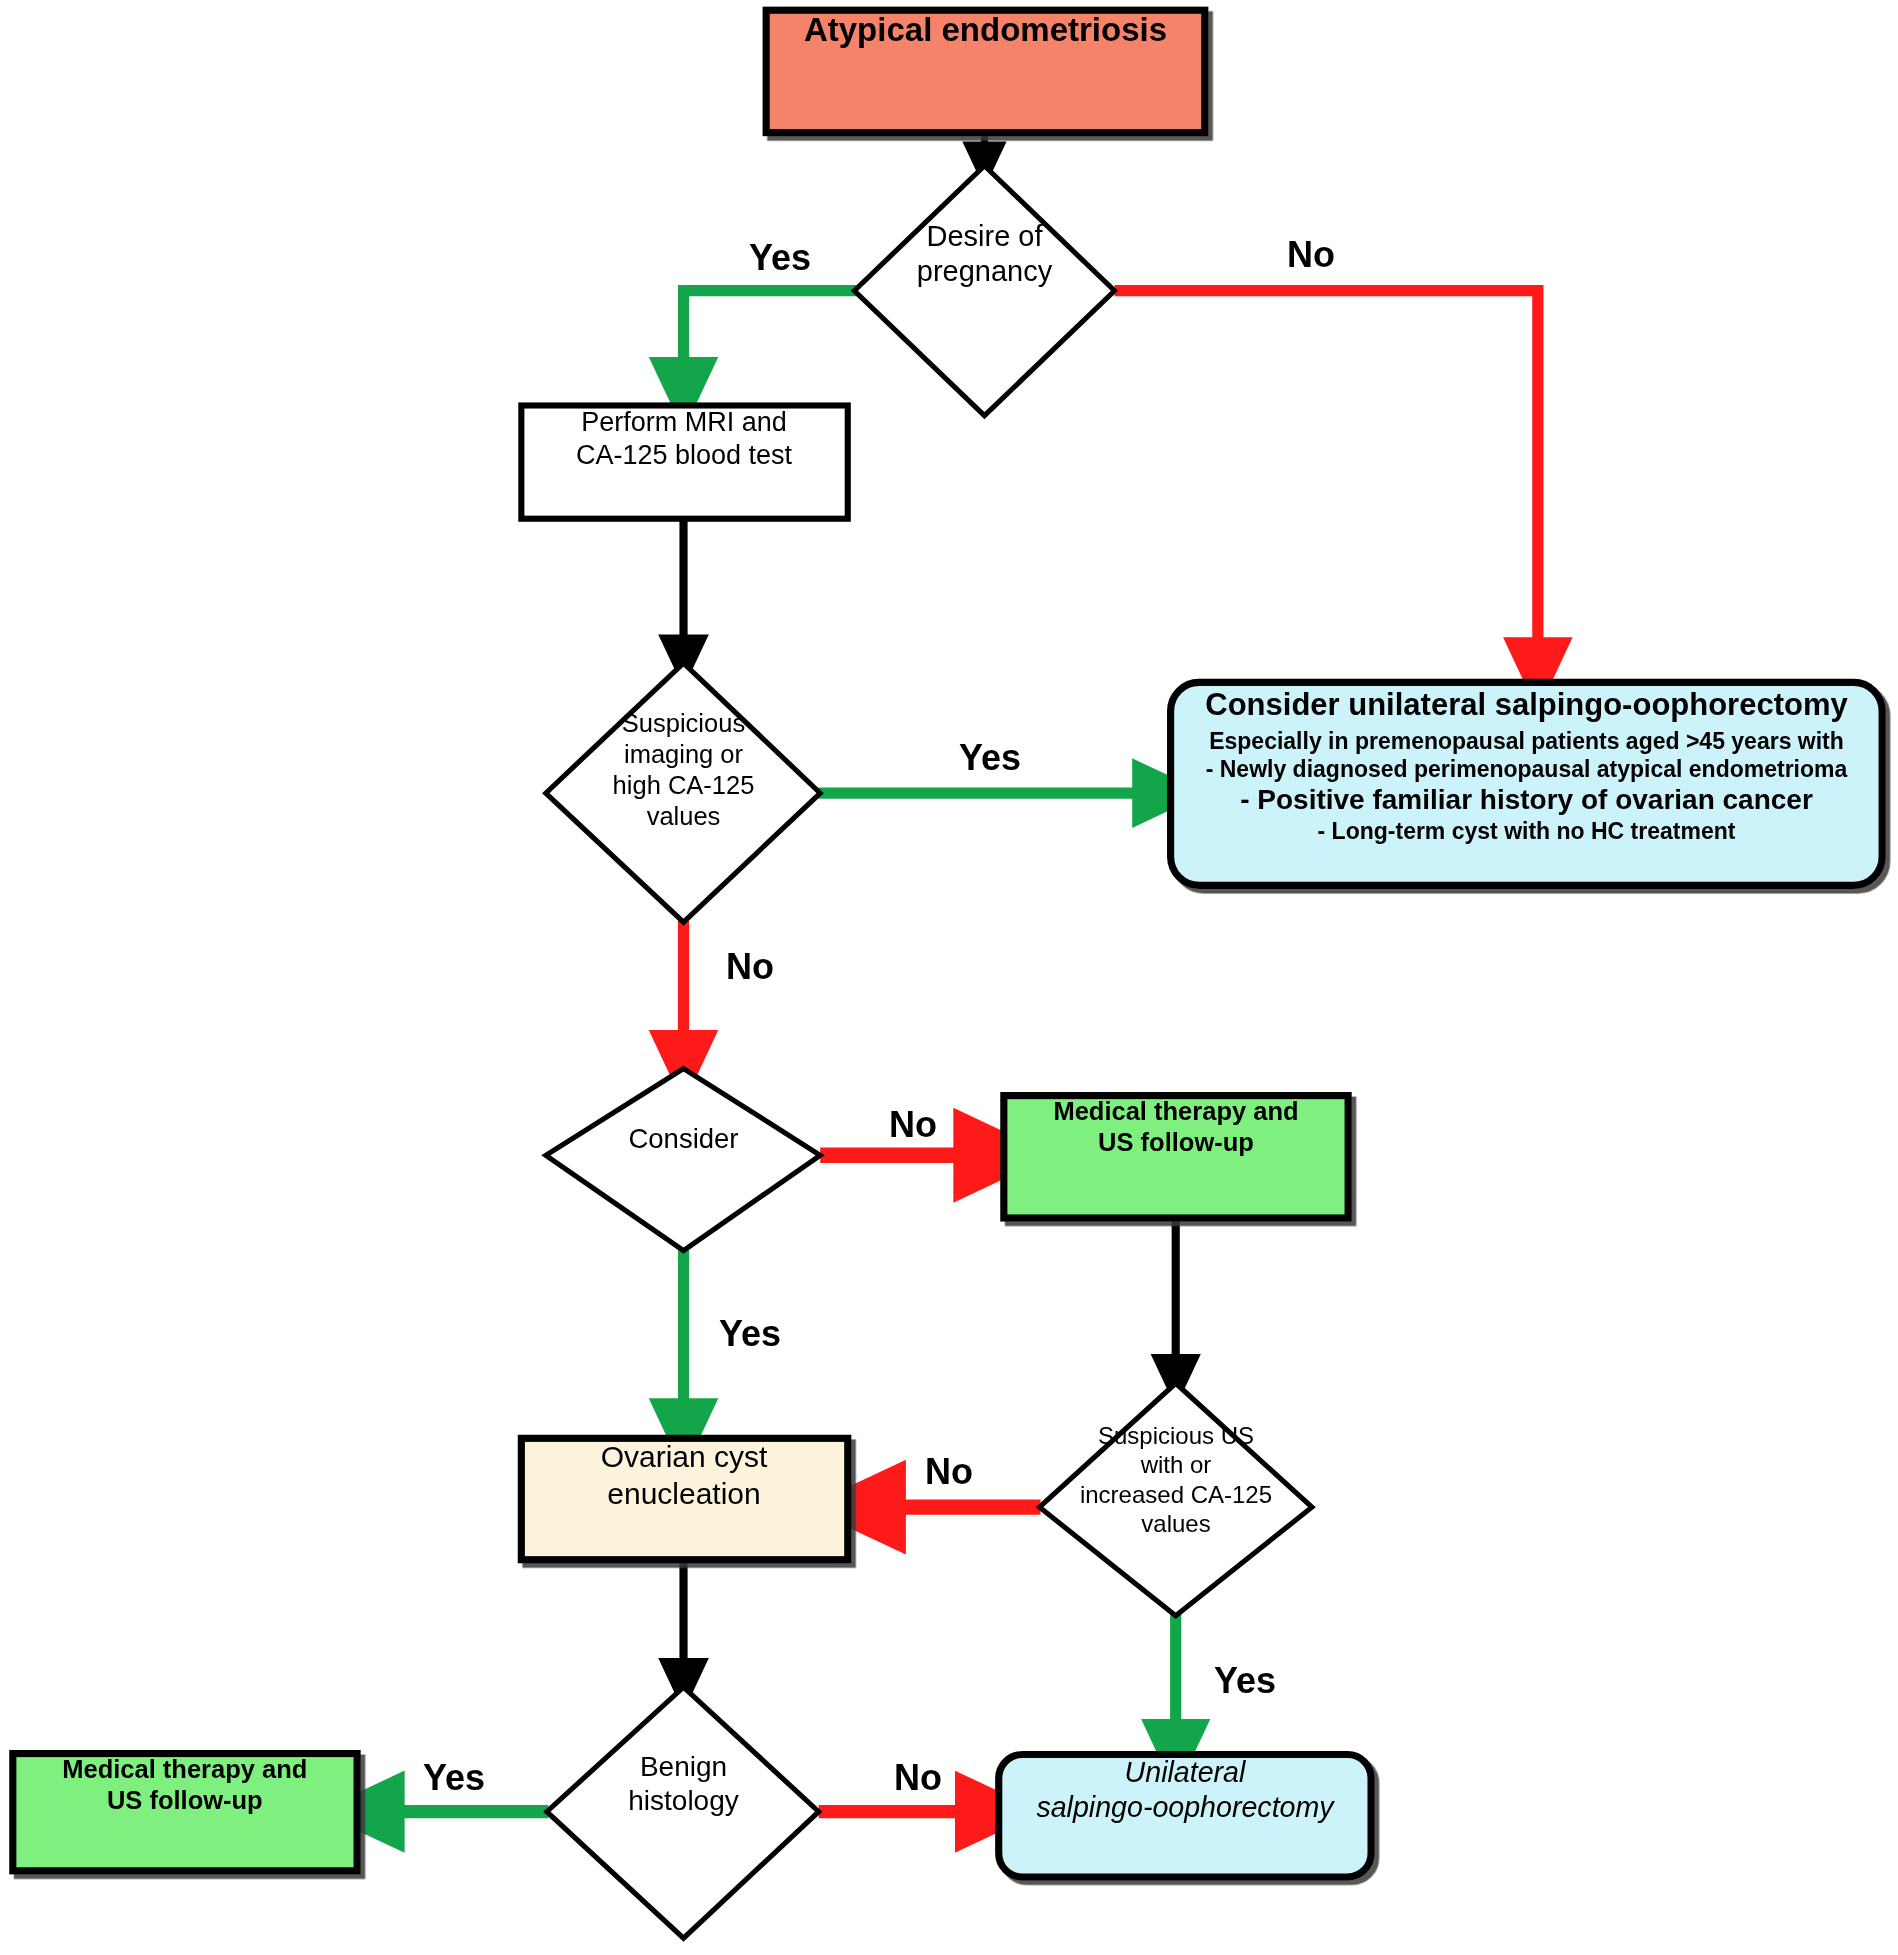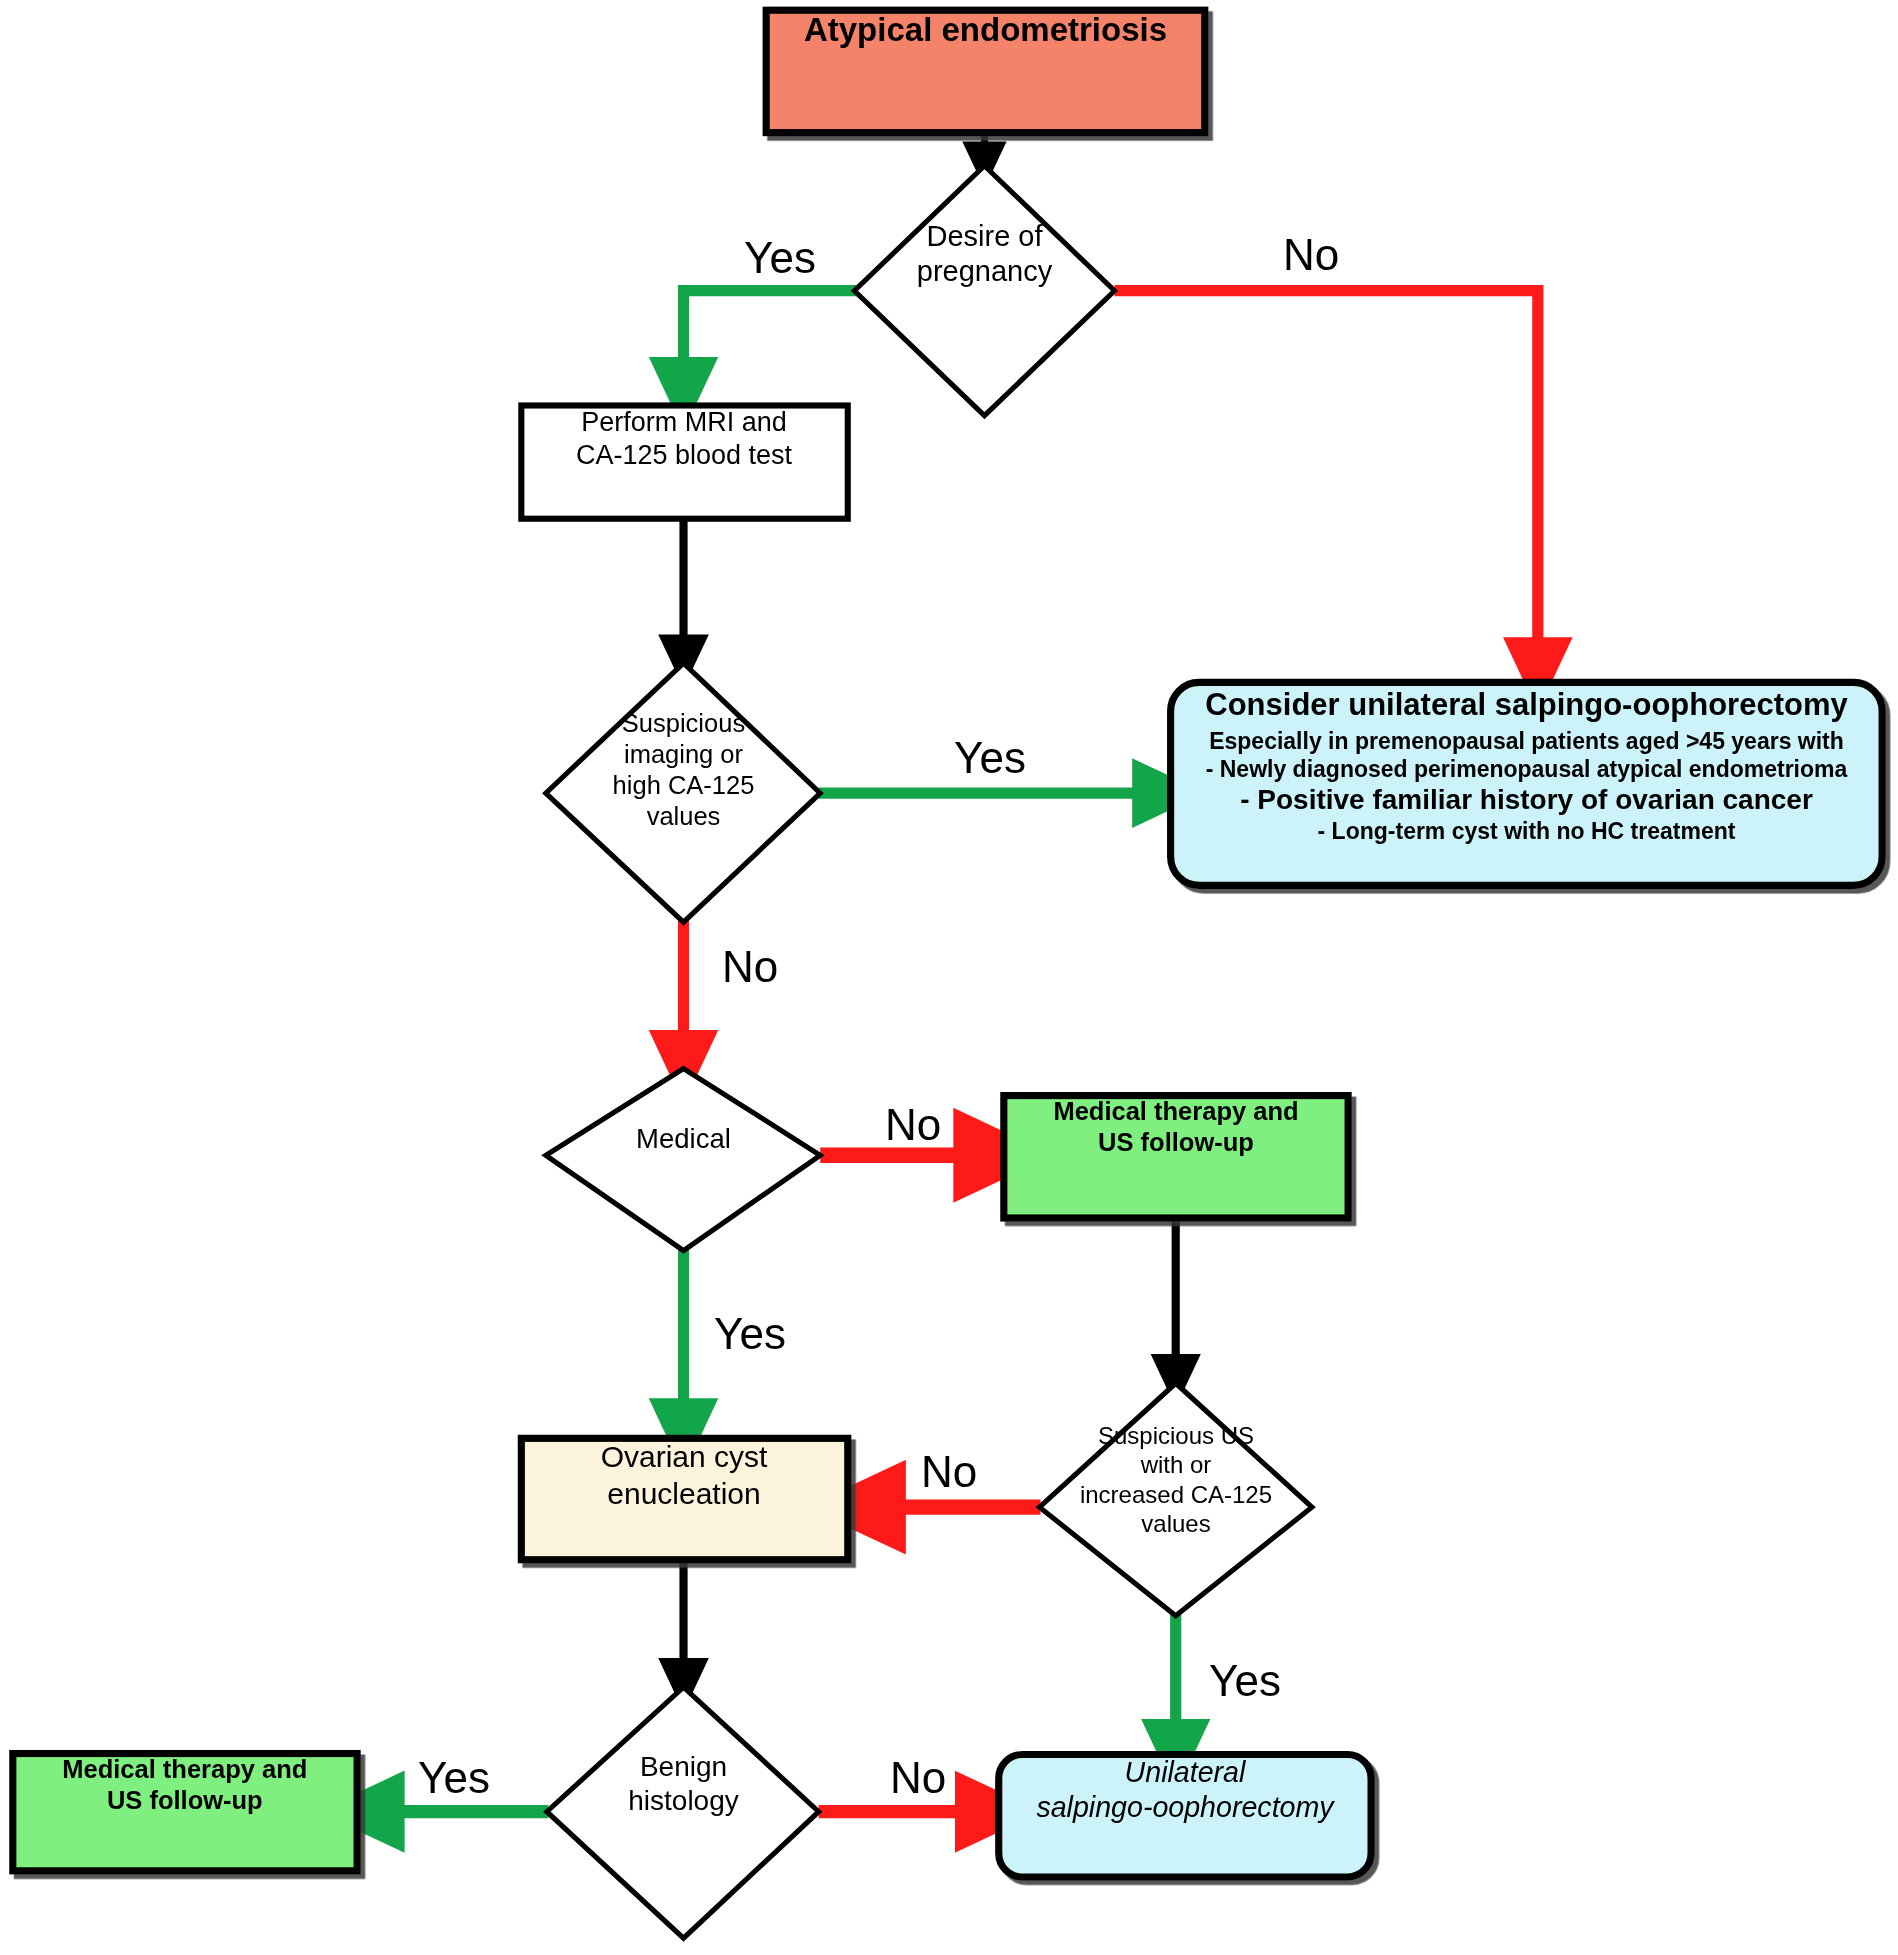--- a/index.html
+++ b/index.html
@@ -3,21 +3,21 @@
 <meta charset="utf-8">
 <style>
   html,body{margin:0;padding:0;background:#ffffff;}
   body{font-family:"Liberation Sans", sans-serif;}
   #stage{position:relative;width:1898px;height:1955px;background:#fff;overflow:hidden;}
   svg#flow{position:absolute;left:0;top:0;width:1898px;height:1955px;}
   .node-text{position:absolute;display:flex;align-items:flex-start;justify-content:center;
              text-align:center;line-height:1.22;color:#000;pointer-events:none;}
   .node-text div{width:100%;}
   .edge-label{position:absolute;display:flex;align-items:center;justify-content:center;
-              color:#000;font-size:44px;font-weight:400;}
+              color:#000;font-size:36px;font-weight:700;}
   .bold{font-weight:700;}
 </style>
 </head>
 <body>
 
 <div id="stage">
 
   <svg id="flow" viewBox="0 0 3721 3833">
     <defs>
       <marker id="ah-black" markerWidth="7" markerHeight="7" refX="3.2" refY="3.5" orient="auto" markerUnits="strokeWidth">
@@ -146,21 +146,21 @@
     <div>
       <div class="bold" style="font-size:31px;margin-bottom:3.1px;">Consider unilateral salpingo-oophorectomy</div>
       <div class="bold" style="font-size:23px;">Especially in premenopausal patients aged &gt;45 years with</div>
       <div class="bold" style="font-size:23px;">- Newly diagnosed perimenopausal atypical endometrioma</div>
       <div class="bold" style="font-size:28px;">- Positive familiar history of ovarian cancer</div>
       <div class="bold" style="font-size:23px;">- Long-term cyst with no HC treatment</div>
     </div>
   </div>
 
   <div class="node-text" style="left:556px;top:1122px;width:255px;height:66px;font-size:27.5px;">
-    <div>Medical</div>
+    <div>Consider</div>
   </div>
 
   <div class="node-text" style="left:1004px;top:1096px;width:344px;height:122px;font-size:25.5px;font-weight:700;">
     <div>
       <div>Medical therapy and</div>
       <div>US follow-up</div>
     </div>
   </div>
 
   <div class="node-text" style="left:521px;top:1439px;width:326px;height:121px;font-size:30px;">

